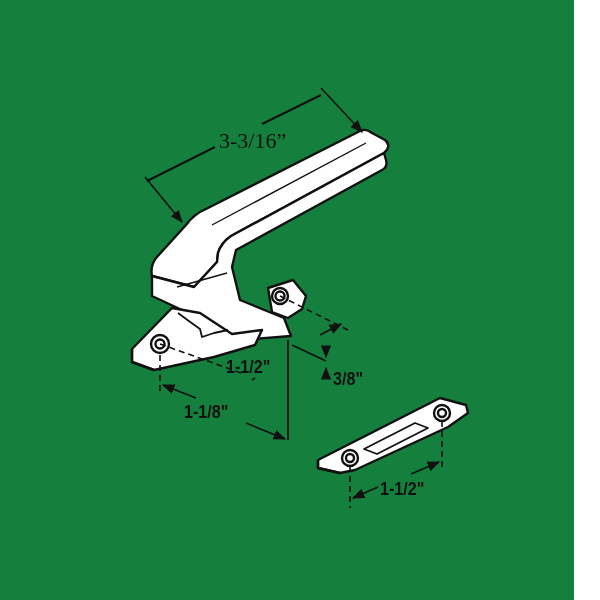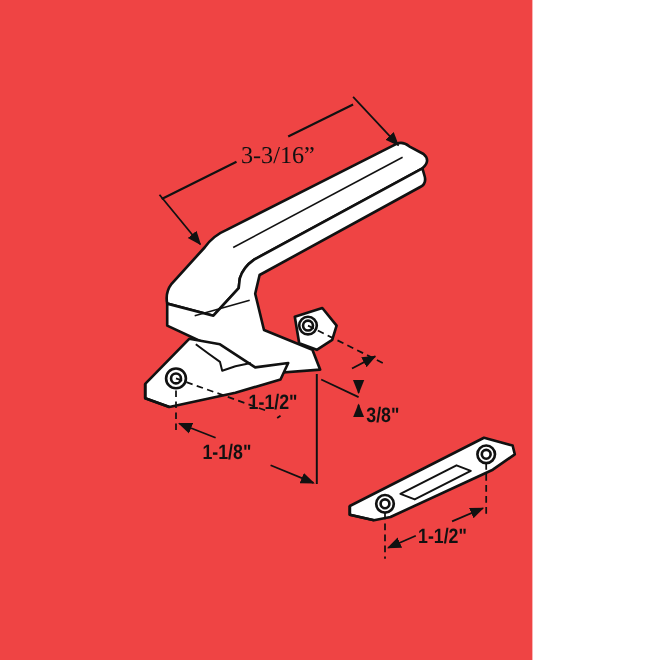--- a/index.html
+++ b/index.html
@@ -1,16 +1,16 @@
 <!DOCTYPE html>
 <html><head>
 <meta charset="utf-8">
 <style>
   html, body { margin:0; padding:0; background:#ffffff; }
-  .canvas { position:relative; width:484px; height:600px; background:#ef4444; overflow:hidden; }
+  .canvas { position:relative; width:574px; height:600px; background:#15803d; overflow:hidden; }
   svg.drawing { position:absolute; left:0; top:0; }
   .lbl { position:absolute; color:#111; white-space:nowrap; }
   .lbl-serif { font-family:"Liberation Serif","DejaVu Serif",serif; font-size:22px; }
   .lbl-sans { font-family:"Liberation Sans","DejaVu Sans",sans-serif; font-size:19px; font-weight:bold; transform:scaleX(0.85); transform-origin:left top; }
 </style>
 </head>
 <body>
 
 <div class="canvas">
   <svg class="drawing" width="600" height="600" viewBox="0 0 600 600">

